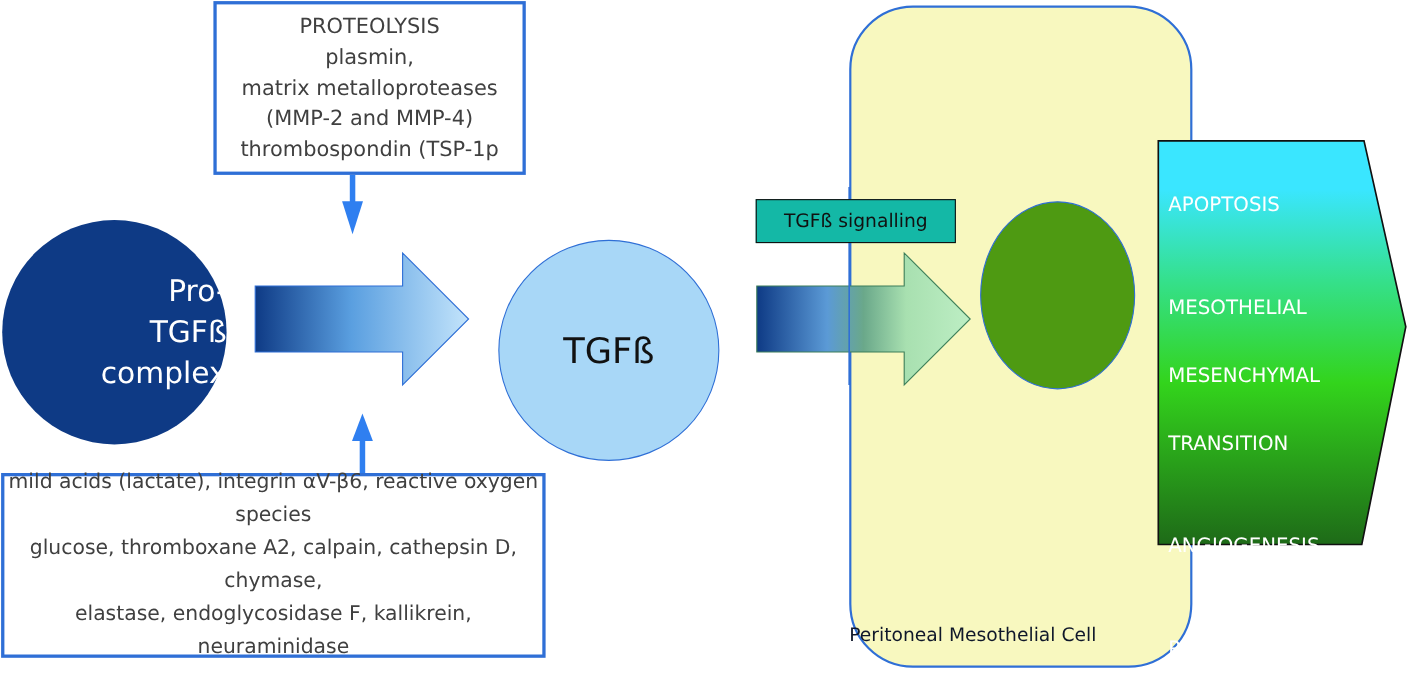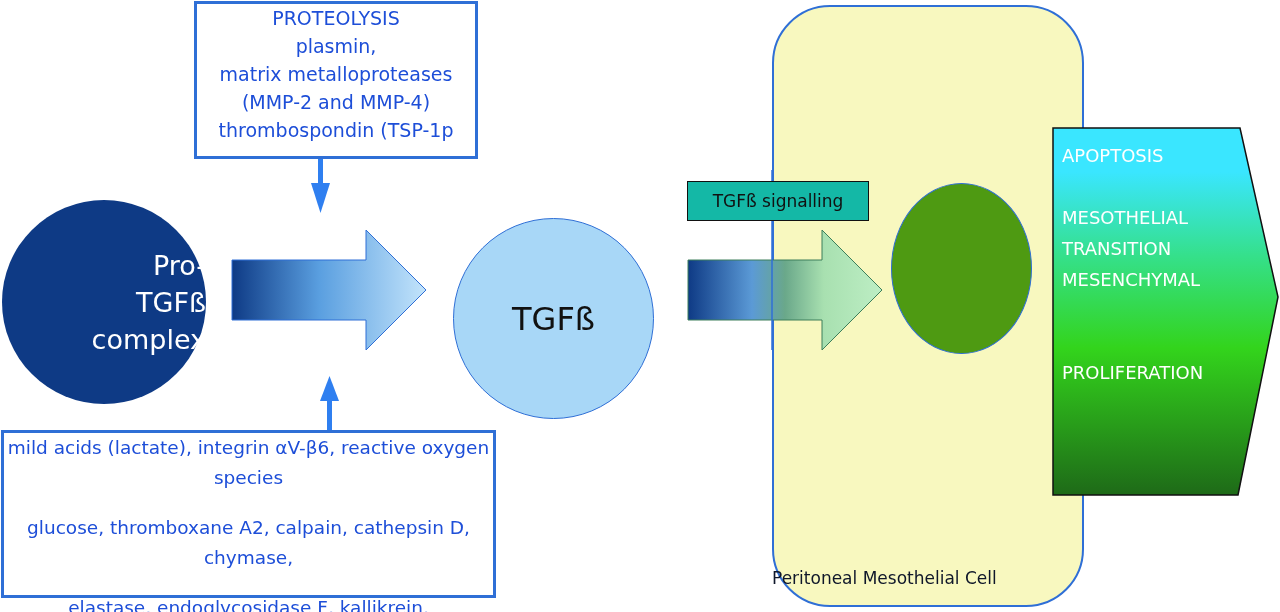--- a/index.html
+++ b/index.html
@@ -1,33 +1,33 @@
 <!DOCTYPE html>
 <html><head>
   <meta charset="utf-8">
   <style>
     html, body { margin: 0; padding: 0; background: #ffffff; }
     body { width: 1280px; height: 612px; position: relative; overflow: hidden;
            font-family: "DejaVu Sans", "Liberation Sans", sans-serif; }
     .box { position: absolute; background: #fff; border: 3px solid #2f6fd6; box-sizing: border-box;
-           display: flex; flex-direction: column; align-items: center; 
-           text-align: center; color: #1d4ed8; }
+           display: flex; flex-direction: column; align-items: center; justify-content: center;
+           text-align: center; color: #404040; }
     .box span { display: block; }
     #proteolysis-box { left: 194px; top: 1px; width: 284px; height: 158px; font-size: 19px; line-height: 28px; }
-    #activators-box { left: 1px; top: 430px; width: 495px; height: 168px; font-size: 18.5px; line-height: 30px; gap: 20px; }
+    #activators-box { left: 1px; top: 430px; width: 495px; height: 168px; font-size: 18.5px; line-height: 30px; }
     .cell-bg { position: absolute; left: 772px; top: 5px; width: 312px; height: 602px; background: #f8f8bf;
                border: 2px solid #2f6fd6; border-radius: 58px; box-sizing: border-box; }
     .cell-label { position: absolute; left: 772px; top: 568px; width: 312px; text-align: left; font-size: 17px; color: #0f172a; }
     .circle { position: absolute; border-radius: 50%; display: flex; flex-direction: column; align-items: center; justify-content: center; text-align: center; }
     #pro-tgf { left: 2px; top: 200px; width: 204px; height: 204px; background: #0e3a85; color: #fff; font-size: 27px; line-height: 37px; align-items: flex-end; }
     #tgf { left: 453px; top: 218px; width: 201px; height: 201px; background: #a8d7f7; border: 1.5px solid #2f6fd6; box-sizing: border-box; color: #111; font-size: 32px; }
     .nucleus { position: absolute; left: 891px; top: 183px; width: 141px; height: 171px; border-radius: 50%; background: #4e9a12; border: 1.5px solid #2f6fd6; box-sizing: border-box; }
     .signal-label { position: absolute; left: 687px; top: 181px; width: 182px; height: 40px; background: #14b8a6; border: 1.5px solid #111; box-sizing: border-box; display: flex; align-items: center; justify-content: center; font-size: 17px; color: #111; }
     .outcomes-text { position: absolute; left: 1062px; top: 140px; color: #fff; font-size: 18px; line-height: 31px; }
-    .outcomes-text span { display: block; }
+    .outcomes-text span { display: block; margin-top: 31px; }
     .gap { height: 31px; }
     svg { position: absolute; left: 0; top: 0; }
   </style>
 </head>
 <body>
 
 <div class="cell-bg"></div>
 <div class="cell-label">Peritoneal Mesothelial Cell</div>
 
 <svg width="1280" height="612">
@@ -95,18 +95,19 @@
 <div class="box" id="activators-box">
   <span>mild acids (lactate), integrin αV-β6, reactive oxygen species</span>
   <span>glucose, thromboxane A2, calpain, cathepsin D, chymase,</span>
   <span>elastase, endoglycosidase F, kallikrein, neuraminidase</span>
 </div>
 
 <div class="outcomes-text">
   <span>APOPTOSIS</span>
   <div class="gap"></div>
   <span>MESOTHELIAL</span>
+  <span>MESENCHYMAL</span>
   <span>TRANSITION</span>
-  <span>MESENCHYMAL</span>
   <div class="gap"></div>
+  <span>ANGIOGENESIS</span>
   <div class="gap"></div>
   <span>PROLIFERATION</span>
 </div>
 
 </body></html>

